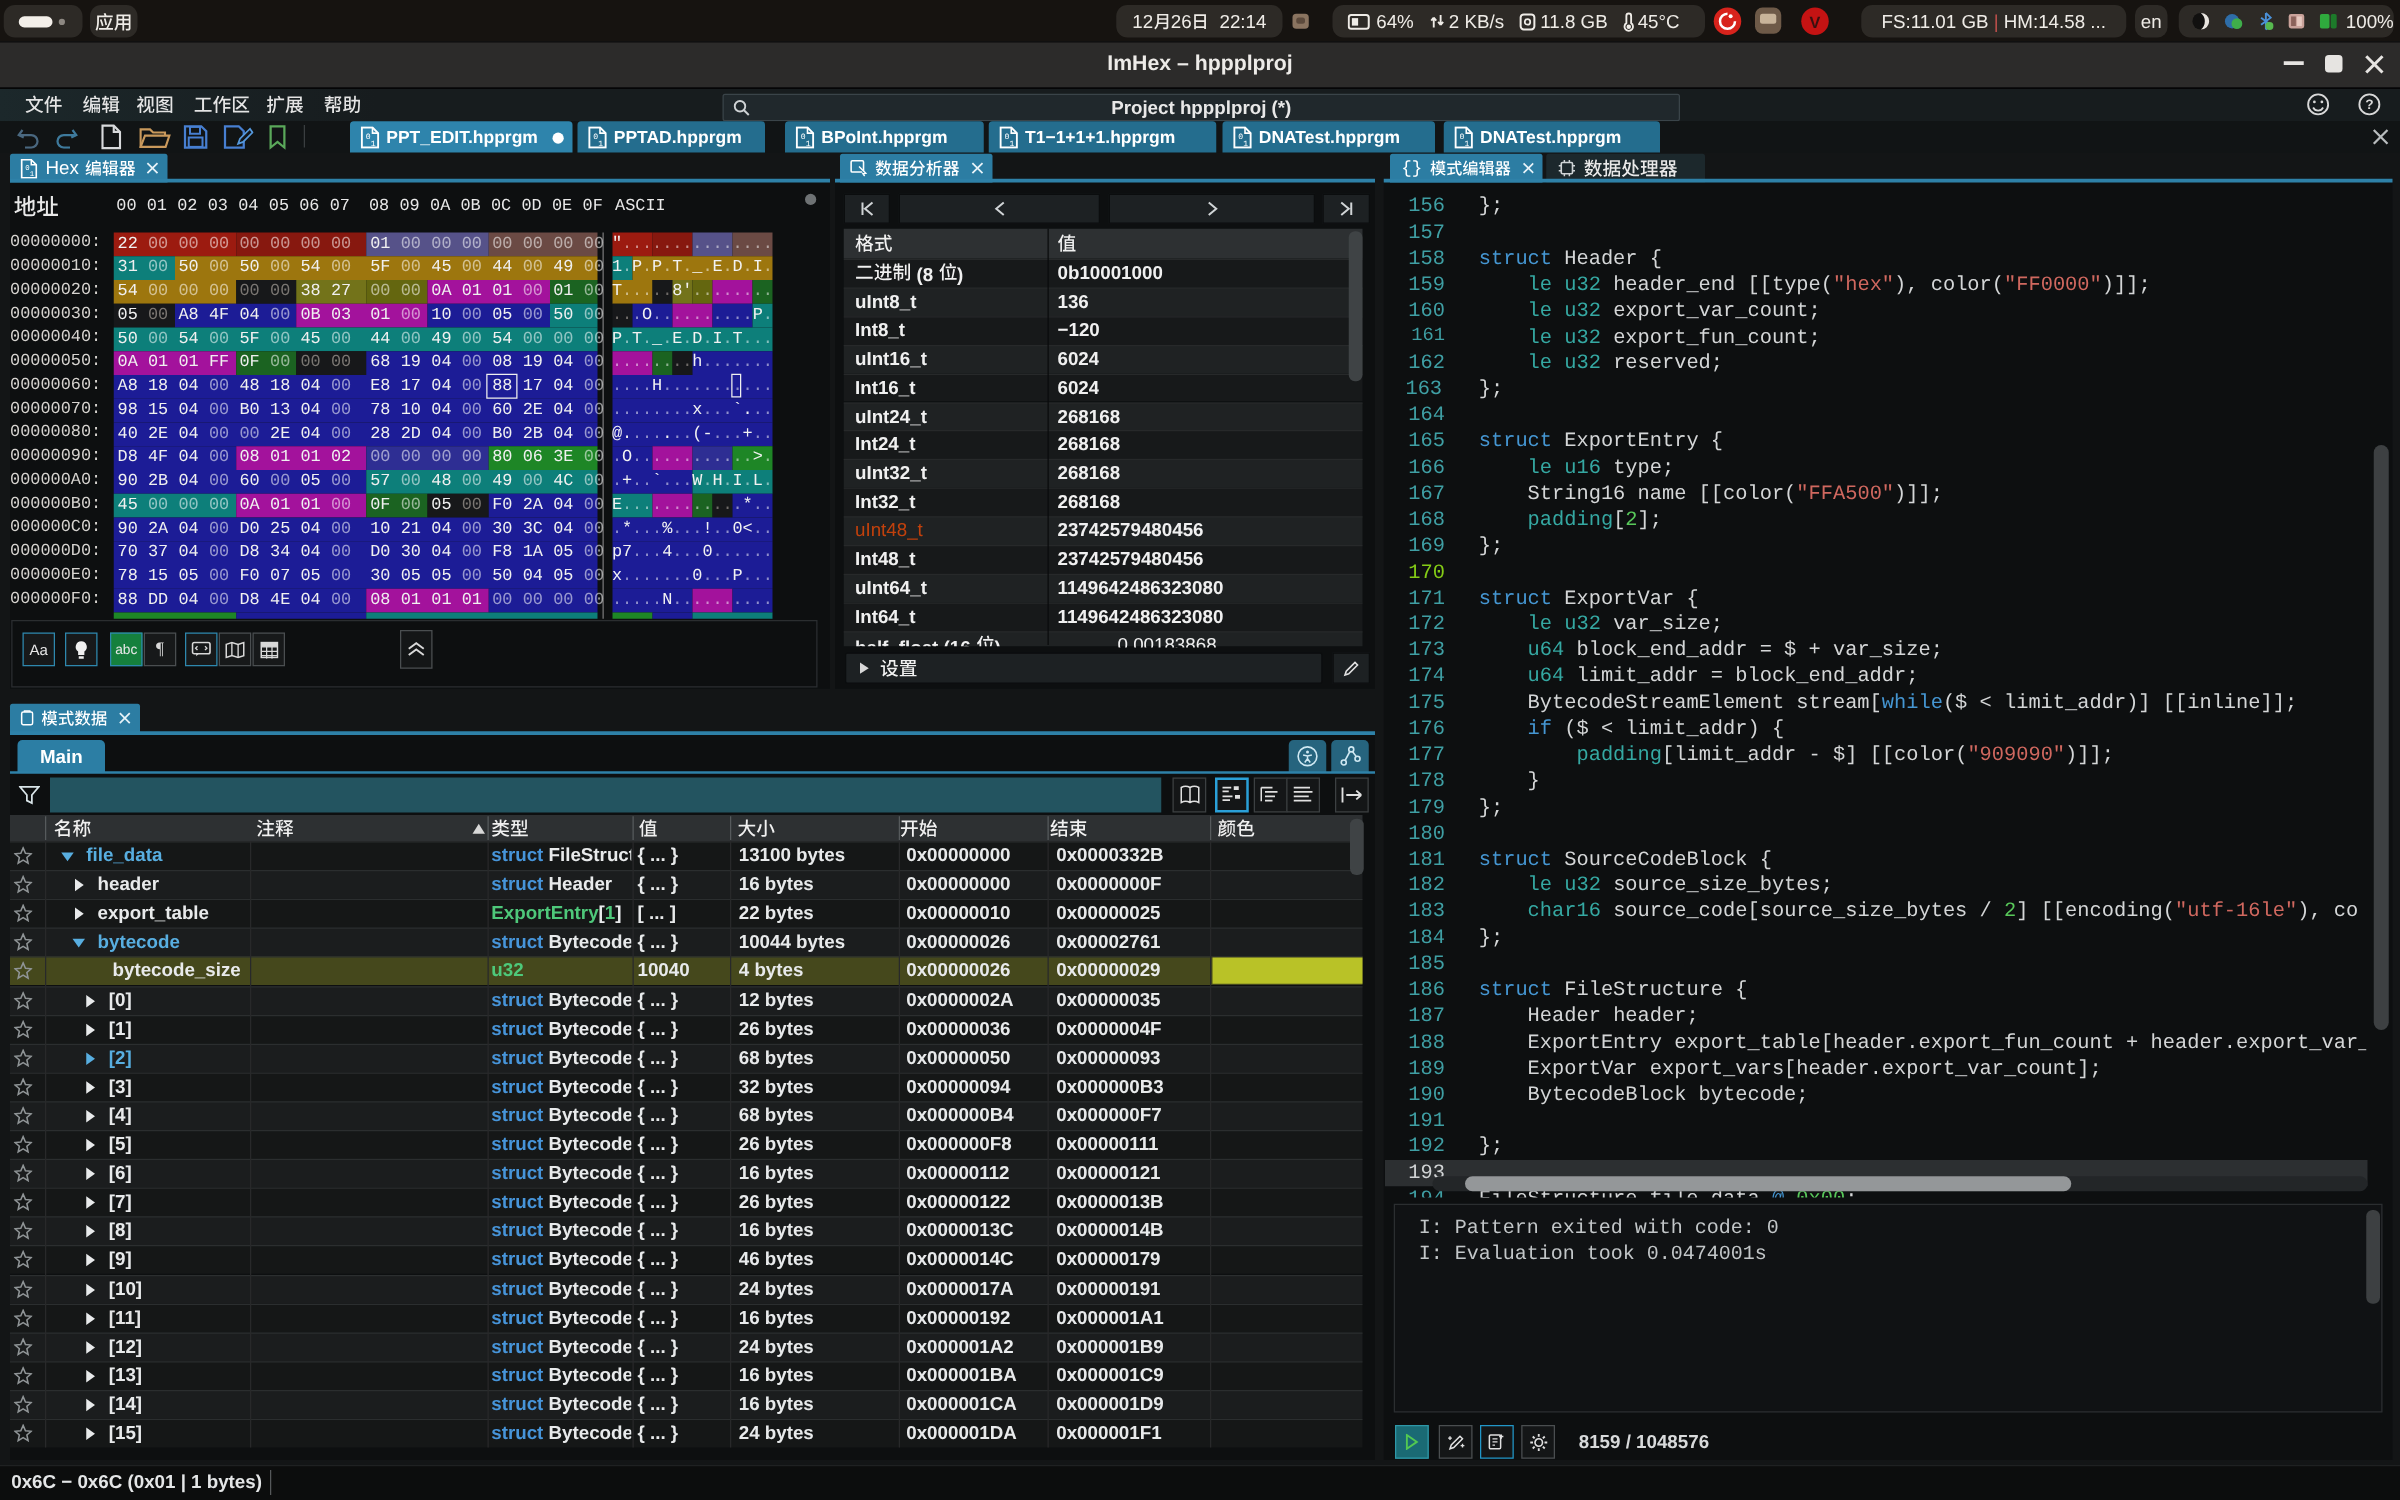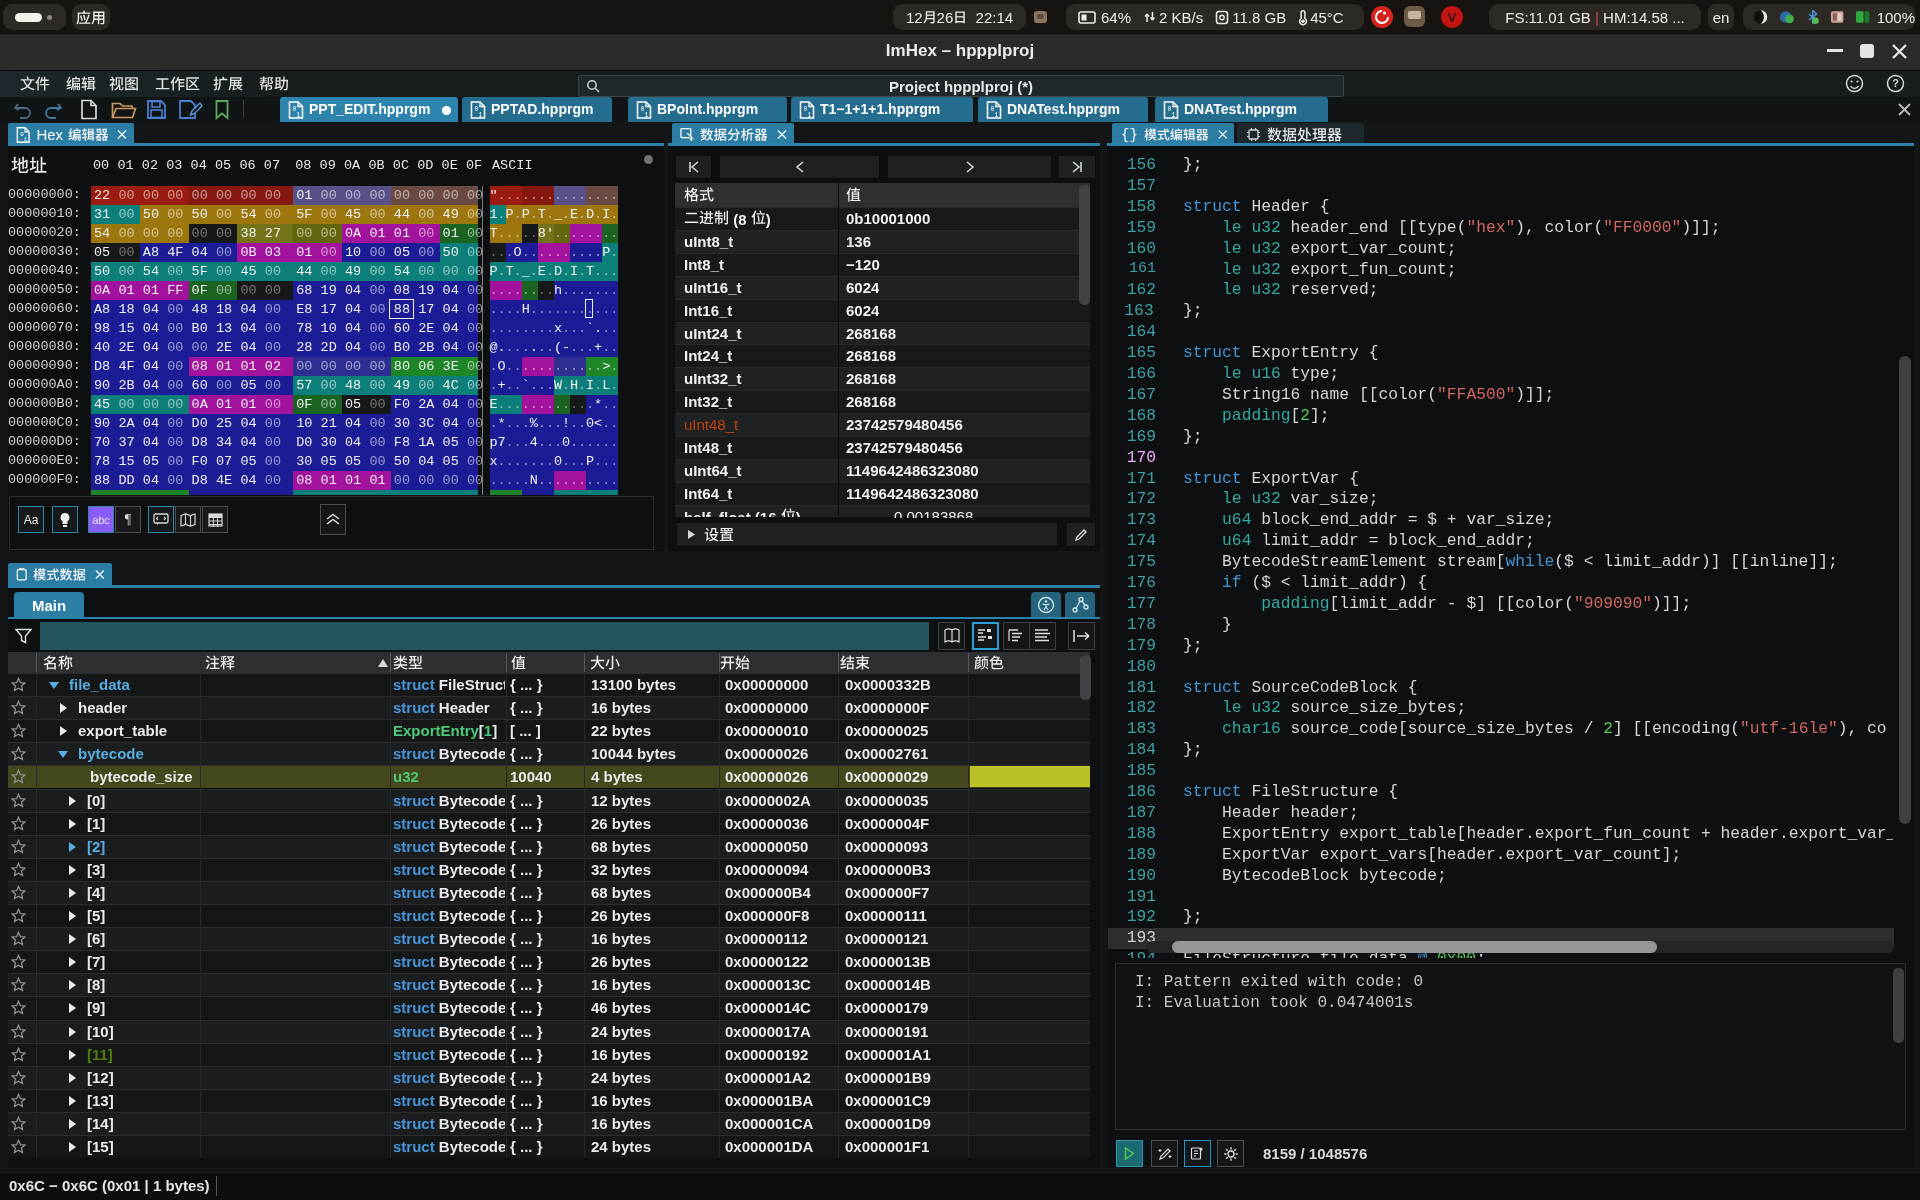--- a/index.html
+++ b/index.html
@@ -931,21 +931,21 @@
     <div class="abs" style="left:9px;top:496px;width:645px;height:54px;border:1px solid #2b2e30"></div>
     <div class="abs" style="left:18px;top:506px;width:26px;height:27px;border:1.5px solid #2e88ae;background:#17191a;display:flex;align-items:center;justify-content:center">
       <span style="color:#e8e8e8;font-size:12px">Aa</span>
     </div>
     <div class="abs" style="left:52px;top:506px;width:26px;height:27px;border:1.5px solid #2e88ae;background:#17191a;display:flex;align-items:center;justify-content:center">
       <svg width="12" height="16" viewBox="0 0 12 16">
         <path d="M6 1 a4.5 4.5 0 0 1 2.5 8.2 V12 H3.5 V9.2 A4.5 4.5 0 0 1 6 1 Z" fill="#f0f0f0"></path>
         <rect x="4" y="13" width="4" height="2" fill="#f0f0f0"></rect>
       </svg>
     </div>
-    <div class="abs" style="left:88px;top:506px;width:26px;height:27px;border:1.5px solid #2e88ae;background:#8b5cf6;display:flex;align-items:center;justify-content:center">
+    <div class="abs" style="left:88px;top:506px;width:26px;height:27px;border:1.5px solid #2e88ae;background:#15803d;display:flex;align-items:center;justify-content:center">
       <span style="color:#e8e8e8;font-size:11px">abc</span>
     </div>
     <div class="abs" style="left:115px;top:506px;width:26px;height:27px;border:1.5px solid #4a4e50;background:#17191a;display:flex;align-items:center;justify-content:center">
       <span style="color:#d8d8d8;font-size:14px;font-family:Liberation Serif">¶</span>
     </div>
     <div class="abs" style="left:148px;top:506px;width:26px;height:27px;border:1.5px solid #2e88ae;background:#17191a;display:flex;align-items:center;justify-content:center">
       <svg width="16" height="14" viewBox="0 0 16 14">
         <rect x="1" y="1" width="14" height="9" rx="1.5" fill="none" stroke="#d8d8d8" stroke-width="1.3"></rect>
         <path d="M4 12 L6 10 H4 Z" fill="#d8d8d8"></path>
         <path d="M5 4 L3.5 5.5 L5 7 M11 4 L12.5 5.5 L11 7" stroke="#d8d8d8" stroke-width="1.1" fill="none"></path>
@@ -1132,21 +1132,21 @@
     <div class="abs mono" style="left:1122px;top:343.1px;width:34px;text-align:right;font-size:16.3px;color:#3f9fa4">165</div>
     <div class="abs mono" style="left:1183px;top:343.1px;font-size:16.3px;white-space:pre;width:710px;overflow:hidden"><span style="color:#4596d2">struct </span><span style="color:#d4d6d7">ExportEntry </span><span style="color:#d4d6d7">{</span></div>
     <div class="abs mono" style="left:1122px;top:364.0px;width:34px;text-align:right;font-size:16.3px;color:#3f9fa4">166</div>
     <div class="abs mono" style="left:1183px;top:364.0px;font-size:16.3px;white-space:pre;width:710px;overflow:hidden"><span style="color:#d4d6d7">    </span><span style="color:#35a8a2">le </span><span style="color:#35a8a2">u16 </span><span style="color:#d4d6d7">type;</span></div>
     <div class="abs mono" style="left:1122px;top:384.9px;width:34px;text-align:right;font-size:16.3px;color:#3f9fa4">167</div>
     <div class="abs mono" style="left:1183px;top:384.9px;font-size:16.3px;white-space:pre;width:710px;overflow:hidden"><span style="color:#d4d6d7">    </span><span style="color:#d4d6d7">String16 </span><span style="color:#d4d6d7">name </span><span style="color:#d4d6d7">[[</span><span style="color:#d4d6d7">color</span><span style="color:#d4d6d7">(</span><span style="color:#d0685f">"FFA500"</span><span style="color:#d4d6d7">)]];</span></div>
     <div class="abs mono" style="left:1122px;top:405.8px;width:34px;text-align:right;font-size:16.3px;color:#3f9fa4">168</div>
     <div class="abs mono" style="left:1183px;top:405.8px;font-size:16.3px;white-space:pre;width:710px;overflow:hidden"><span style="color:#d4d6d7">    </span><span style="color:#35a8a2">padding</span><span style="color:#d4d6d7">[</span><span style="color:#58c85a">2</span><span style="color:#d4d6d7">];</span></div>
     <div class="abs mono" style="left:1122px;top:426.7px;width:34px;text-align:right;font-size:16.3px;color:#3f9fa4">169</div>
     <div class="abs mono" style="left:1183px;top:426.7px;font-size:16.3px;white-space:pre;width:710px;overflow:hidden"><span style="color:#d4d6d7">};</span></div>
-    <div class="abs mono" style="left:1122px;top:447.6px;width:34px;text-align:right;font-size:16.3px;color:#f0abfc">170</div>
+    <div class="abs mono" style="left:1122px;top:447.6px;width:34px;text-align:right;font-size:16.3px;color:#84cc16">170</div>
     <div class="abs mono" style="left:1122px;top:468.5px;width:34px;text-align:right;font-size:16.3px;color:#3f9fa4">171</div>
     <div class="abs mono" style="left:1183px;top:468.5px;font-size:16.3px;white-space:pre;width:710px;overflow:hidden"><span style="color:#4596d2">struct </span><span style="color:#d4d6d7">ExportVar </span><span style="color:#d4d6d7">{</span></div>
     <div class="abs mono" style="left:1122px;top:489.4px;width:34px;text-align:right;font-size:16.3px;color:#3f9fa4">172</div>
     <div class="abs mono" style="left:1183px;top:489.4px;font-size:16.3px;white-space:pre;width:710px;overflow:hidden"><span style="color:#d4d6d7">    </span><span style="color:#35a8a2">le </span><span style="color:#35a8a2">u32 </span><span style="color:#d4d6d7">var_size;</span></div>
     <div class="abs mono" style="left:1122px;top:510.3px;width:34px;text-align:right;font-size:16.3px;color:#3f9fa4">173</div>
     <div class="abs mono" style="left:1183px;top:510.3px;font-size:16.3px;white-space:pre;width:710px;overflow:hidden"><span style="color:#d4d6d7">    </span><span style="color:#35a8a2">u64 </span><span style="color:#d4d6d7">block_end_addr </span><span style="color:#d4d6d7">= </span><span style="color:#d4d6d7">$ </span><span style="color:#d4d6d7">+ </span><span style="color:#d4d6d7">var_size;</span></div>
     <div class="abs mono" style="left:1122px;top:531.2px;width:34px;text-align:right;font-size:16.3px;color:#3f9fa4">174</div>
     <div class="abs mono" style="left:1183px;top:531.2px;font-size:16.3px;white-space:pre;width:710px;overflow:hidden"><span style="color:#d4d6d7">    </span><span style="color:#35a8a2">u64 </span><span style="color:#d4d6d7">limit_addr </span><span style="color:#d4d6d7">= </span><span style="color:#d4d6d7">block_end_addr;</span></div>
     <div class="abs mono" style="left:1122px;top:552.1px;width:34px;text-align:right;font-size:16.3px;color:#3f9fa4">175</div>
     <div class="abs mono" style="left:1183px;top:552.1px;font-size:16.3px;white-space:pre;width:710px;overflow:hidden"><span style="color:#d4d6d7">    </span><span style="color:#d4d6d7">BytecodeStreamElement </span><span style="color:#d4d6d7">stream</span><span style="color:#d4d6d7">[</span><span style="color:#4596d2">while</span><span style="color:#d4d6d7">(</span><span style="color:#d4d6d7">$ </span><span style="color:#d4d6d7">&lt; </span><span style="color:#d4d6d7">limit_addr</span><span style="color:#d4d6d7">)] </span><span style="color:#d4d6d7">[[</span><span style="color:#d4d6d7">inline</span><span style="color:#d4d6d7">]];</span></div>
@@ -1533,21 +1533,21 @@
     <div class="abs" style="left:591px;top:1022.5px;color:#e8eaeb;font-size:15px;font-weight:bold">24 bytes</div>
     <div class="abs" style="left:725px;top:1022.5px;color:#e8eaeb;font-size:15px;font-weight:bold">0x0000017A</div>
     <div class="abs" style="left:845px;top:1022.5px;color:#e8eaeb;font-size:15px;font-weight:bold">0x00000191</div>
     <div class="abs" style="left:8px;top:1042.6px;width:1082px;height:23.1px;background:#151717;border-top:1px solid #2b2e2f;box-sizing:border-box"></div>
     <div class="abs" style="left:11px;top:1046.6px"><svg width="15" height="15" viewBox="0 0 17 17">
         <path d="M8.5 1.5 L10.6 6.3 L15.8 6.8 L11.9 10.2 L13 15.3 L8.5 12.6 L4 15.3 L5.1 10.2 L1.2 6.8 L6.4 6.3 Z" fill="none" stroke="#8f9496" stroke-width="1.4"></path>
       </svg></div>
     <svg class="abs" style="left:68px;top:1048.6px" width="9" height="12" viewBox="0 0 9 12">
       <path d="M1 1 L8 6 L1 11 Z" fill="#e8eaeb"></path>
     </svg>
-    <div class="abs" style="left:87px;top:1045.6px;color:#4d7c0f;font-size:15px;font-weight:bold">[11]</div>
+    <div class="abs" style="left:87px;top:1045.6px;color:#e5e5e5;font-size:15px;font-weight:bold">[11]</div>
     <div class="abs" style="left:393px;top:1045.6px;width:112px;overflow:hidden;white-space:nowrap;font-size:15px"><span style="color:#4795da;font-weight:bold">struct </span><span style="color:#e8eaeb;font-weight:bold">BytecodeStreamElement</span></div>
     <div class="abs" style="left:510px;top:1045.6px;color:#e8eaeb;font-size:15px;font-weight:bold">{ ... }</div>
     <div class="abs" style="left:591px;top:1045.6px;color:#e8eaeb;font-size:15px;font-weight:bold">16 bytes</div>
     <div class="abs" style="left:725px;top:1045.6px;color:#e8eaeb;font-size:15px;font-weight:bold">0x00000192</div>
     <div class="abs" style="left:845px;top:1045.6px;color:#e8eaeb;font-size:15px;font-weight:bold">0x000001A1</div>
     <div class="abs" style="left:8px;top:1065.7px;width:1082px;height:23.1px;background:#1b1d1e;border-top:1px solid #2b2e2f;box-sizing:border-box"></div>
     <div class="abs" style="left:11px;top:1069.7px"><svg width="15" height="15" viewBox="0 0 17 17">
         <path d="M8.5 1.5 L10.6 6.3 L15.8 6.8 L11.9 10.2 L13 15.3 L8.5 12.6 L4 15.3 L5.1 10.2 L1.2 6.8 L6.4 6.3 Z" fill="none" stroke="#8f9496" stroke-width="1.4"></path>
       </svg></div>
     <svg class="abs" style="left:68px;top:1071.7px" width="9" height="12" viewBox="0 0 9 12">

